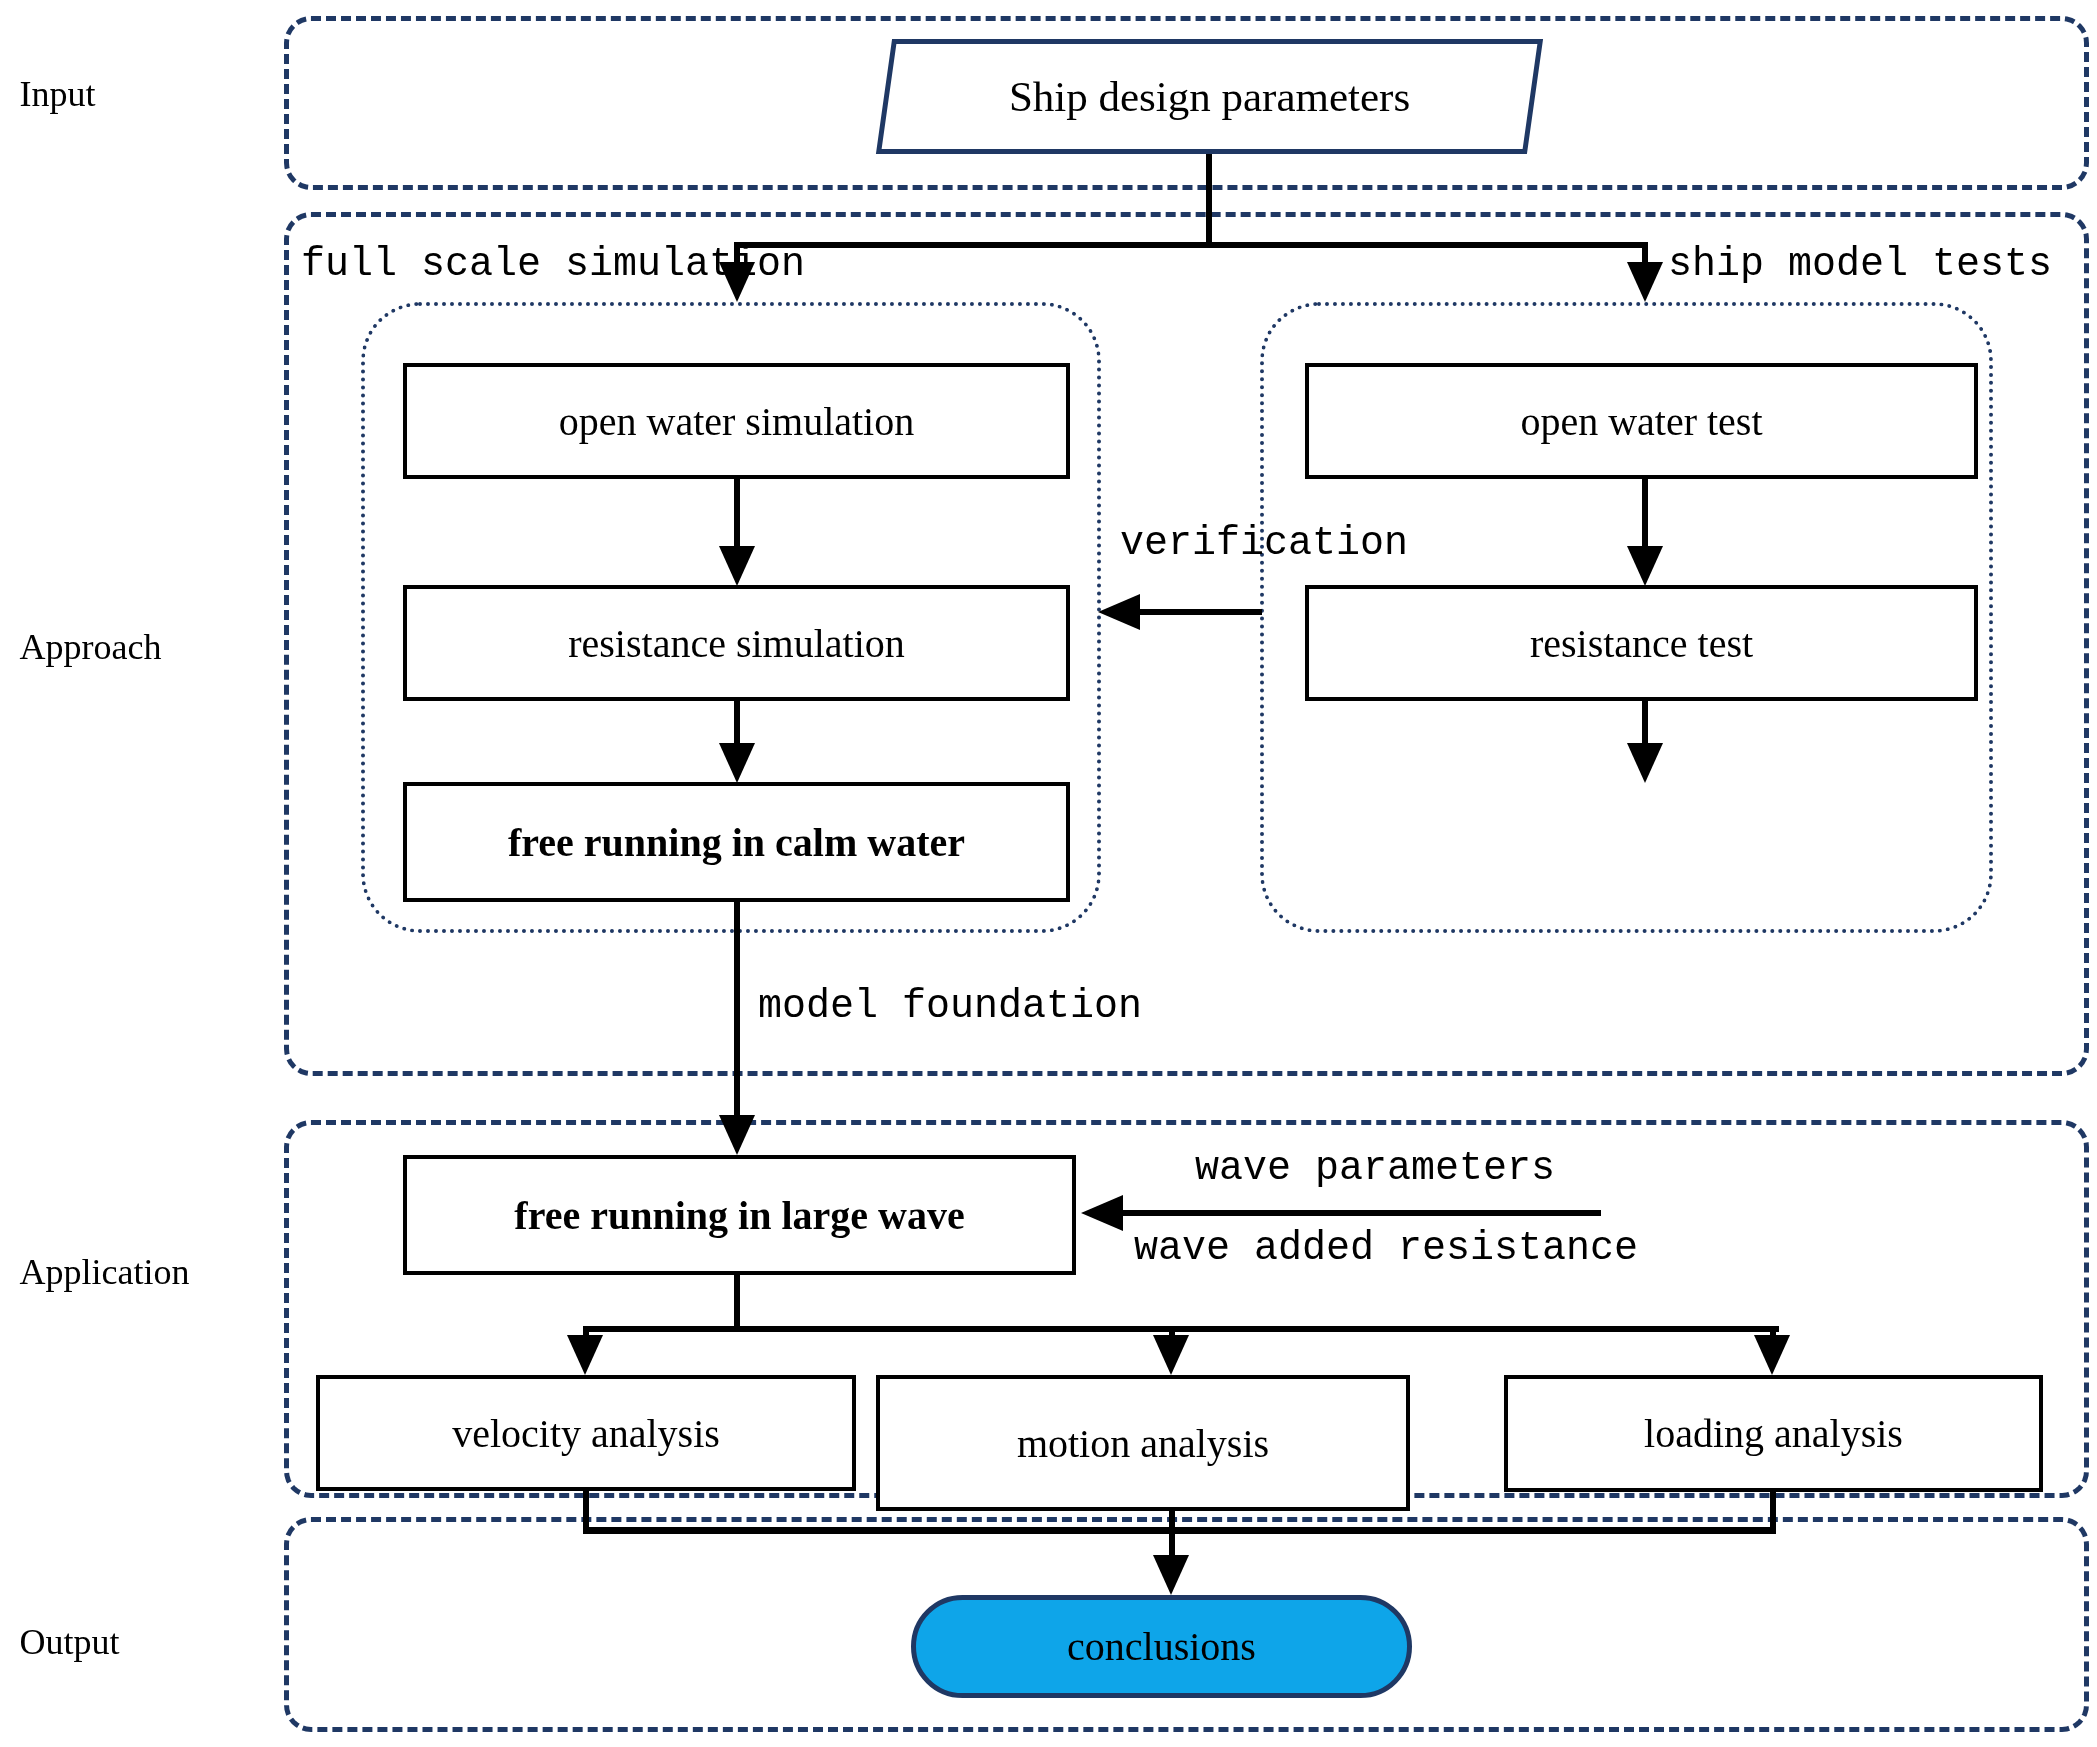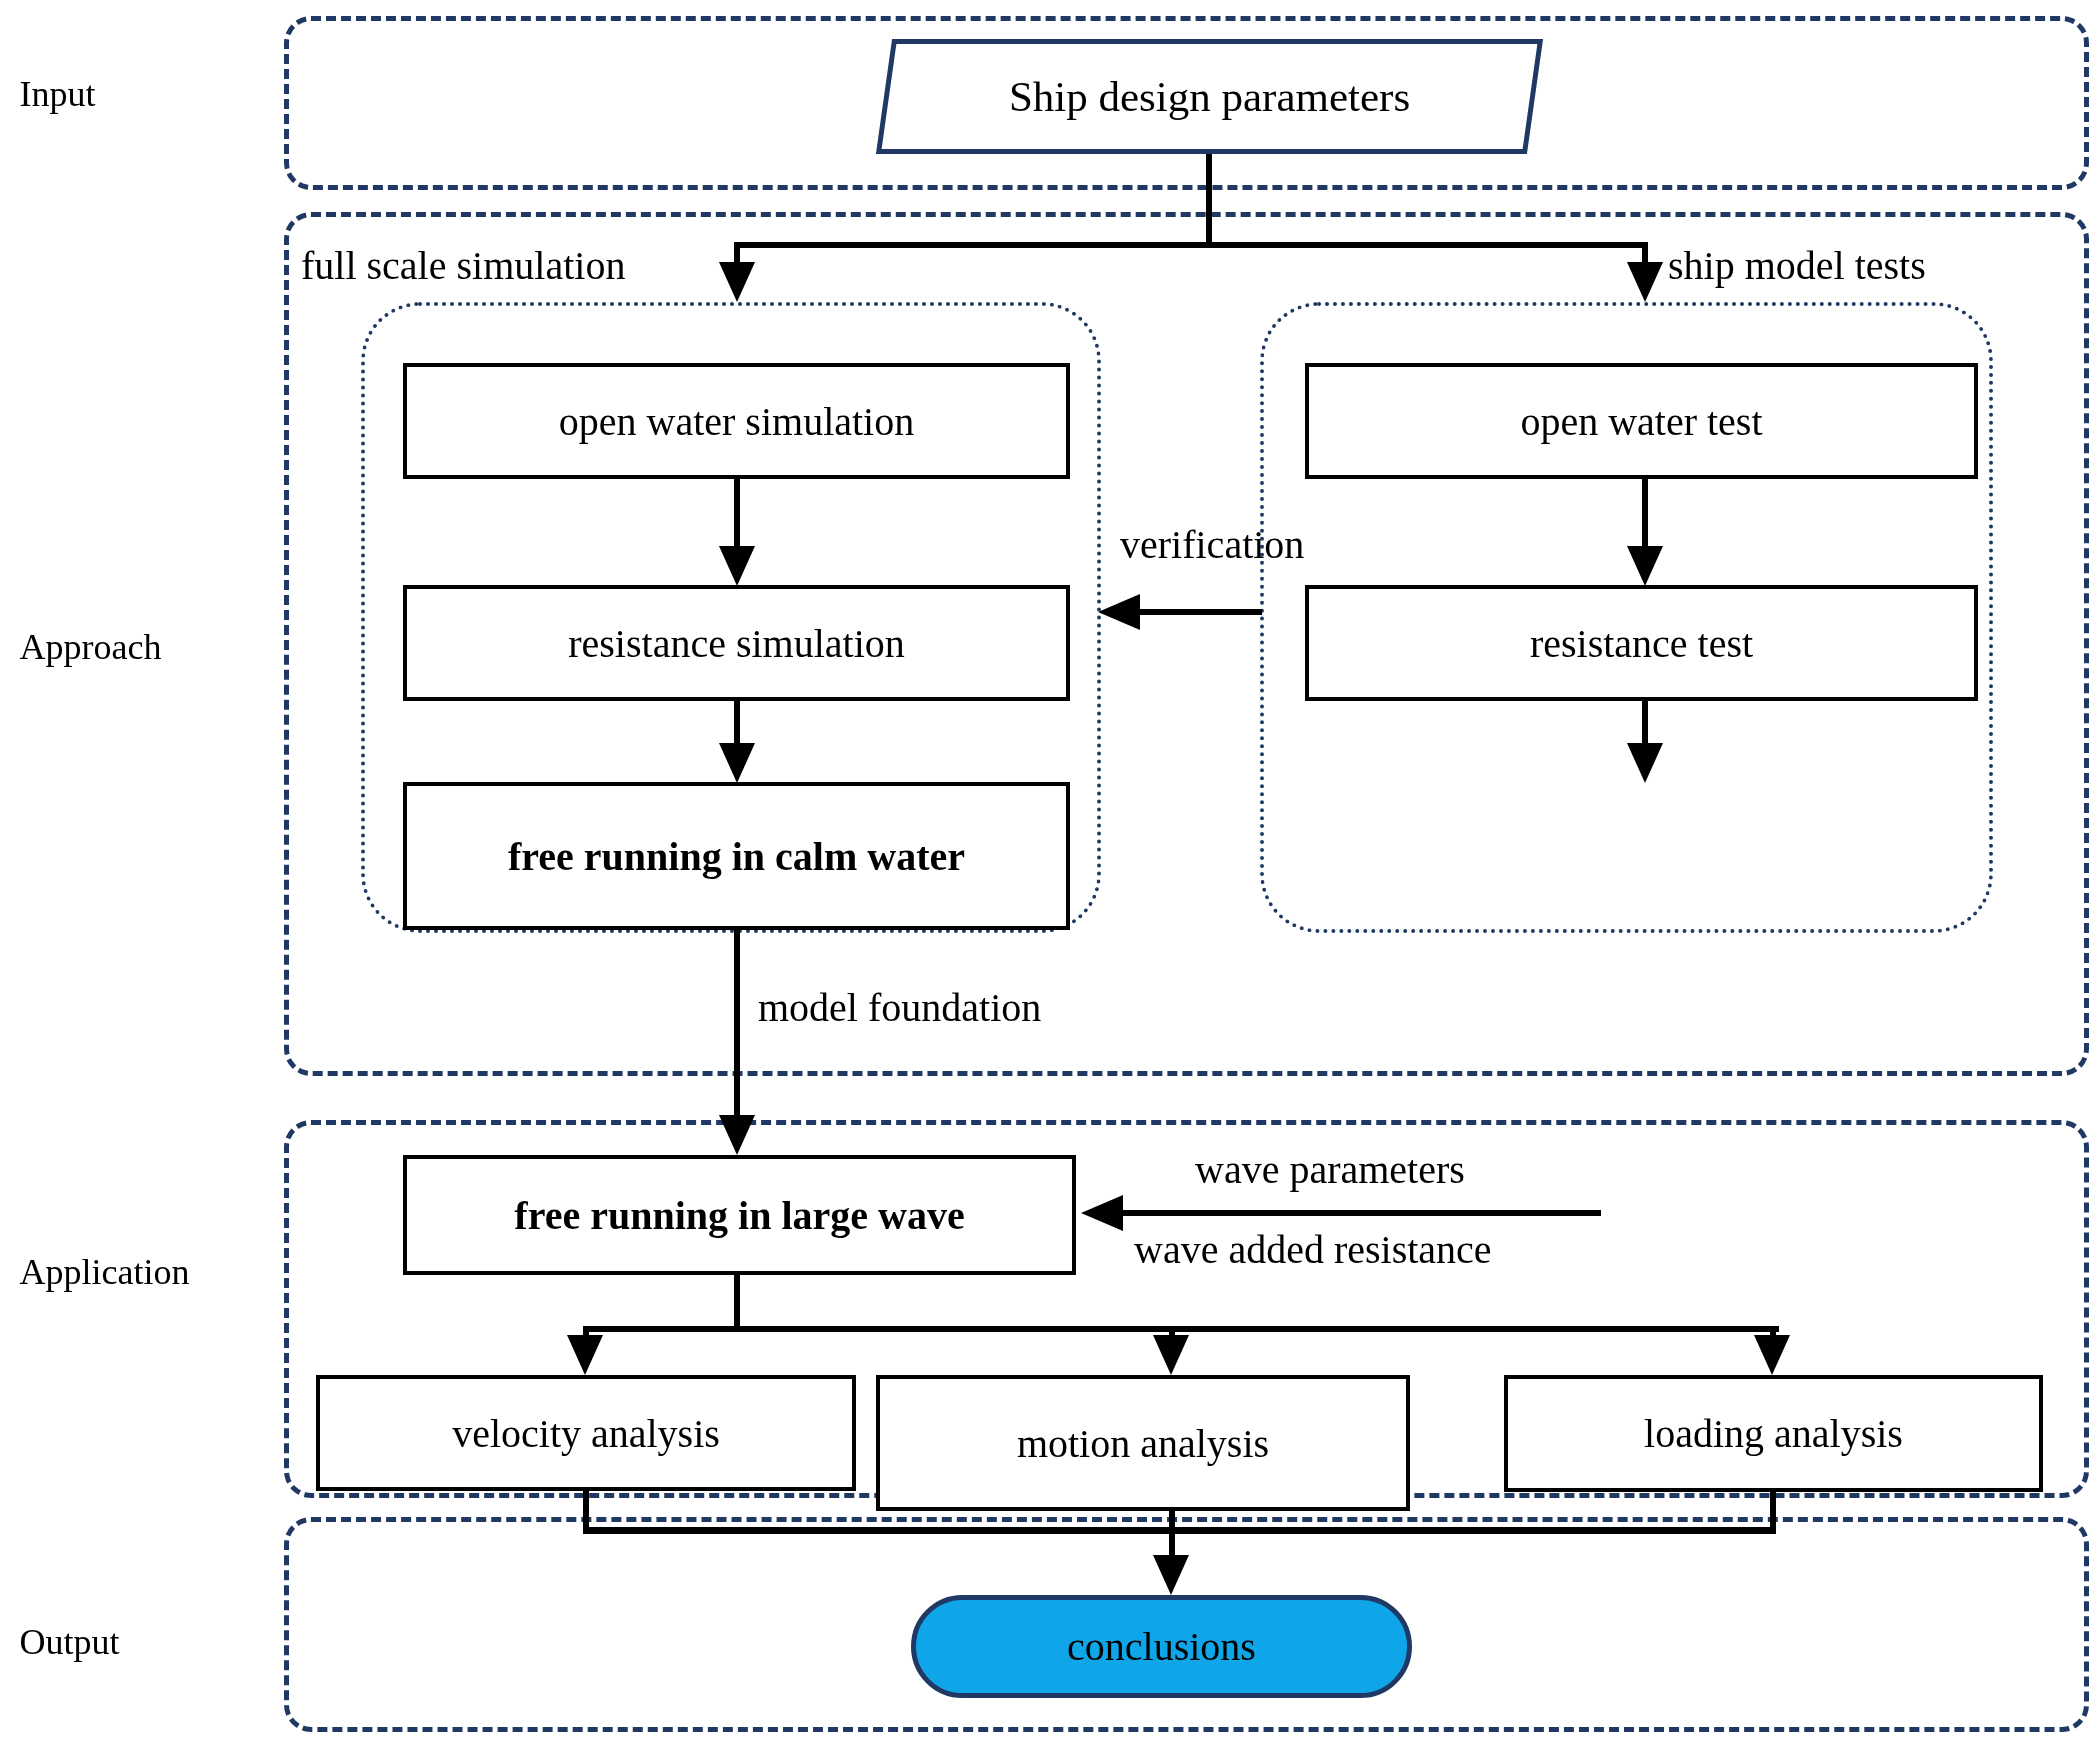--- a/index.html
+++ b/index.html
@@ -39,21 +39,21 @@
   .stadium{
     position:absolute;box-sizing:border-box;
     border:5.9px solid #1f3864;background:#0ea5e9;border-radius:65px;
     display:flex;align-items:center;justify-content:center;
     font-size:40px;white-space:nowrap;
   }
   .seclabel{
     position:absolute;font-size:36px;white-space:nowrap;
   }
   .ann{
-    position:absolute;font-size:40px;white-space:nowrap;
+    position:absolute;font-size:40px;white-space:nowrap;font-family:Liberation Mono, monospace;
   }
   .ln{position:absolute;background:#000;}
   .ah-down{
     position:absolute;width:0;height:0;
     border-left:18px solid transparent;border-right:18px solid transparent;
     border-top:40px solid #000;
   }
   .ah-left{
     position:absolute;width:0;height:0;
     border-top:18px solid transparent;border-bottom:18px solid transparent;
@@ -117,21 +117,21 @@
   <div class="ln" style="left:1770px;top:1491px;width:5.9px;height:43px;"></div>
   <div class="ln" style="left:583px;top:1527px;width:1193px;height:7.2px;"></div>
   <div class="ln" style="left:1169px;top:1491px;width:5.9px;height:65px;"></div>
   <div class="ah-down" style="left:1153px;top:1555px;"></div>
 
   <div class="para-shape" style="left:884px;top:39px;width:651px;height:115px;"></div>
   <div class="para-text" style="left:884px;top:39px;width:651px;height:115px;">Ship design parameters</div>
 
   <div class="node" style="left:403px;top:363px;width:667px;height:116px;">open water simulation</div>
   <div class="node" style="left:403px;top:585px;width:667px;height:116px;">resistance simulation</div>
-  <div class="node bold" style="left:403px;top:782px;width:667px;height:148px;">free running in calm water</div>
+  <div class="node bold" style="left:403px;top:782px;width:667px;height:120px;">free running in calm water</div>
 
   <div class="node" style="left:1305px;top:363px;width:673px;height:116px;">open water test</div>
   <div class="node" style="left:1305px;top:585px;width:673px;height:116px;">resistance test</div>
 
   <div class="node bold" style="left:403px;top:1155px;width:673px;height:120px;">free running in large wave</div>
   <div class="node" style="left:316px;top:1375px;width:540px;height:116px;">velocity analysis</div>
   <div class="node" style="left:876px;top:1375px;width:534px;height:136px;">motion analysis</div>
   <div class="node" style="left:1504px;top:1375px;width:539px;height:117px;">loading analysis</div>
 
   <div class="stadium" style="left:911px;top:1595px;width:501px;height:103px;">conclusions</div>

